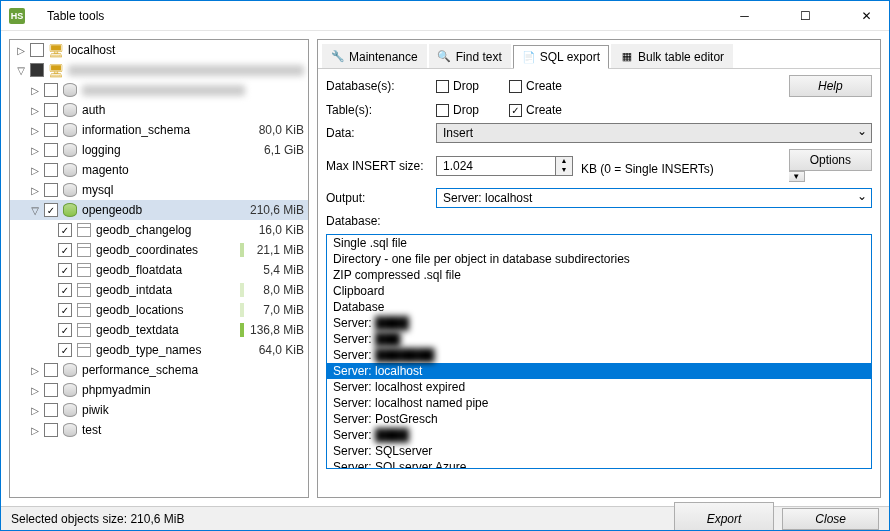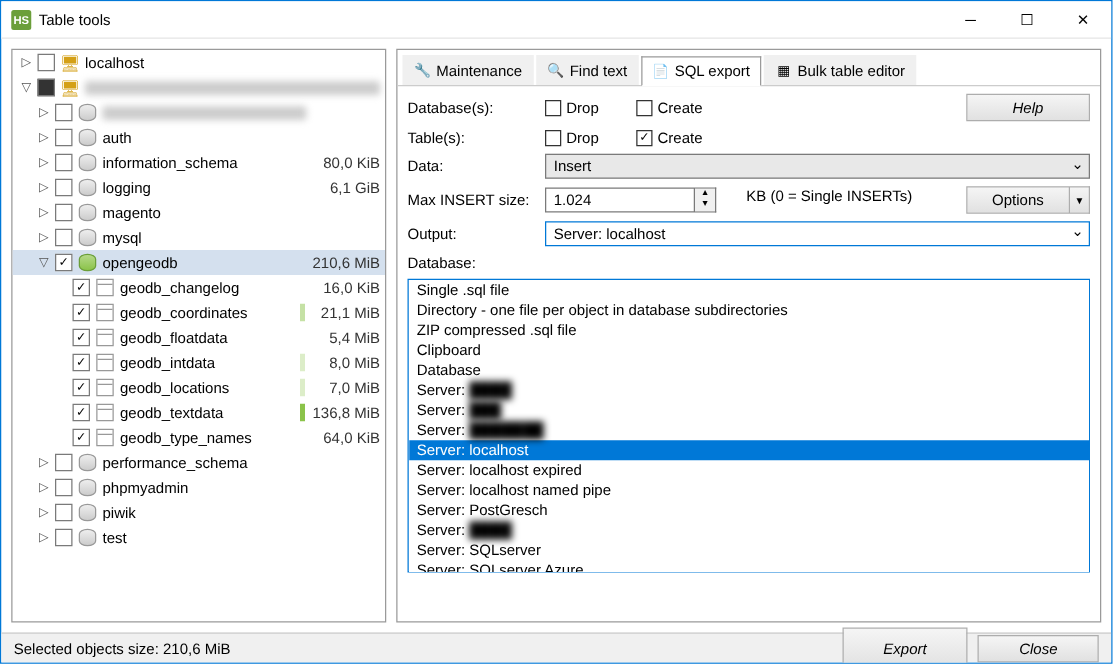--- a/index.html
+++ b/index.html
@@ -1,17 +1,17 @@
 <!DOCTYPE html>
 <html><head>
 <meta charset="utf-8">
 <style>
 * { margin: 0; padding: 0; box-sizing: border-box; font-family: "Segoe UI", Tahoma, sans-serif; font-size: 12px; }
 body { background: #fff; width: 890px; height: 531px; display: flex; flex-direction: column; border: 1px solid #0078d7; }
-.titlebar { height: 30px; background: #fff; display: flex; align-items: center; padding: 0 0 0 8px; border-bottom: 1px solid #e5e5e5; }
+.titlebar { height: 30px; background: #fff; display: flex; align-items: center; padding: 0 0 0 8px; border-bottom: 1px solid #e5e5e5; gap: 16px; }
 .titlebar .icon { width: 16px; height: 16px; background: #6b9f3a; border-radius: 2px; margin-right: 6px; display: inline-flex; align-items: center; justify-content: center; color: #fff; font-size: 9px; font-weight: bold; }
 .titlebar .title { flex: 1; }
 .titlebar .winbtn { width: 45px; height: 29px; display: flex; align-items: center; justify-content: center; }
 .content { flex: 1; display: flex; padding: 8px; gap: 8px; min-height: 0; }
 .left-pane { width: 300px; border: 1px solid #9a9a9a; background: #fff; overflow: auto; }
 .right-pane { flex: 1; border: 1px solid #9a9a9a; background: #fff; display: flex; flex-direction: column; overflow: hidden; }
 .tree-row { display: flex; align-items: center; height: 20px; padding: 0 4px; white-space: nowrap; }
 .tree-row.selected { background: #d4e0ee; }
 .tree-indent { display: inline-block; }
 .tree-caret { width: 14px; display: inline-flex; justify-content: center; color: #555; font-size: 10px; }
@@ -37,21 +37,21 @@
 .chkbox { width: 13px; height: 13px; border: 1px solid #333; display: inline-flex; align-items: center; justify-content: center; background: #fff; }
 .chkbox.checked::after { content: "✓"; font-size: 10px; }
 .btn { border: 1px solid #adadad; background: linear-gradient(#f5f5f5,#e1e1e1); padding: 3px 18px; cursor: default; text-align: center; font-style: italic; }
 .combo { border: 1px solid #7a7a7a; background: #e8e8e8; padding: 2px 18px 2px 6px; position: relative; }
 .combo::after { content: "⌄"; position: absolute; right: 4px; top: 0; font-size: 12px; }
 .combo.open { background: #fff; border-color: #0078d7; }
 .spinner-wrap { display: flex; }
 .spinner { border: 1px solid #7a7a7a; padding: 2px 6px; width: 120px; background: #fff; }
 .spin-btns { display: flex; flex-direction: column; border: 1px solid #7a7a7a; border-left: none; }
 .spin-btns span { height: 9px; width: 16px; font-size: 7px; text-align: center; line-height: 8px; background: #f0f0f0; }
-.opt-btn-wrap { display: flex; }
+.opt-btn-wrap { display: flex; flex-direction: column; }
 .opt-btn { border: 1px solid #adadad; background: linear-gradient(#f5f5f5,#e1e1e1); padding: 3px 20px; }
 .opt-drop { border: 1px solid #adadad; border-left: none; width: 16px; display: flex; align-items: center; justify-content: center; background: linear-gradient(#f5f5f5,#e1e1e1); font-size: 8px; }
 .dropdown { border: 1px solid #0078d7; background: #fff; margin: 0 8px; max-height: 235px; overflow-y: scroll; }
 .dd-item { padding: 1px 6px; white-space: nowrap; }
 .dd-item.selected { background: #0078d7; color: #fff; }
 .dd-item .blur-text { display: inline; filter: blur(3px); }
 .statusbar { height: 24px; border-top: 1px solid #ccc; display: flex; align-items: center; padding: 0 10px; gap: 8px; background: #f0f0f0; }
 .statusbar .flex { flex: 1; }
 .cylinder { width: 14px; height: 14px; border-radius: 50% / 30%; border: 1px solid #999; background: linear-gradient(#eee,#ccc); }
 .cylinder.green { border-color: #6b9f3a; background: linear-gradient(#b5d98a,#8bc34a); }
@@ -316,21 +316,21 @@
             <span class="chkbox checked"></span>
             <span>Create</span>
           </label>
       </div>
       <span></span>
 
       <span class="form-label">Data:</span>
       <div class="combo" style="grid-column: 2 / span 2">Insert</div>
 
       <span class="form-label">Max INSERT size:</span>
-      <div style="display:flex;align-items:flex-start;gap:24px">
+      <div style="display:flex;align-items:flex-end;gap:8px">
         <div class="spinner-wrap">
           <div class="spinner">1.024</div>
           <div class="spin-btns">
               <span>▲</span>
               <span>▼</span>
             </div>
         </div>
         <span>KB (0 = Single INSERTs)</span>
       </div>
       <div class="opt-btn-wrap">

